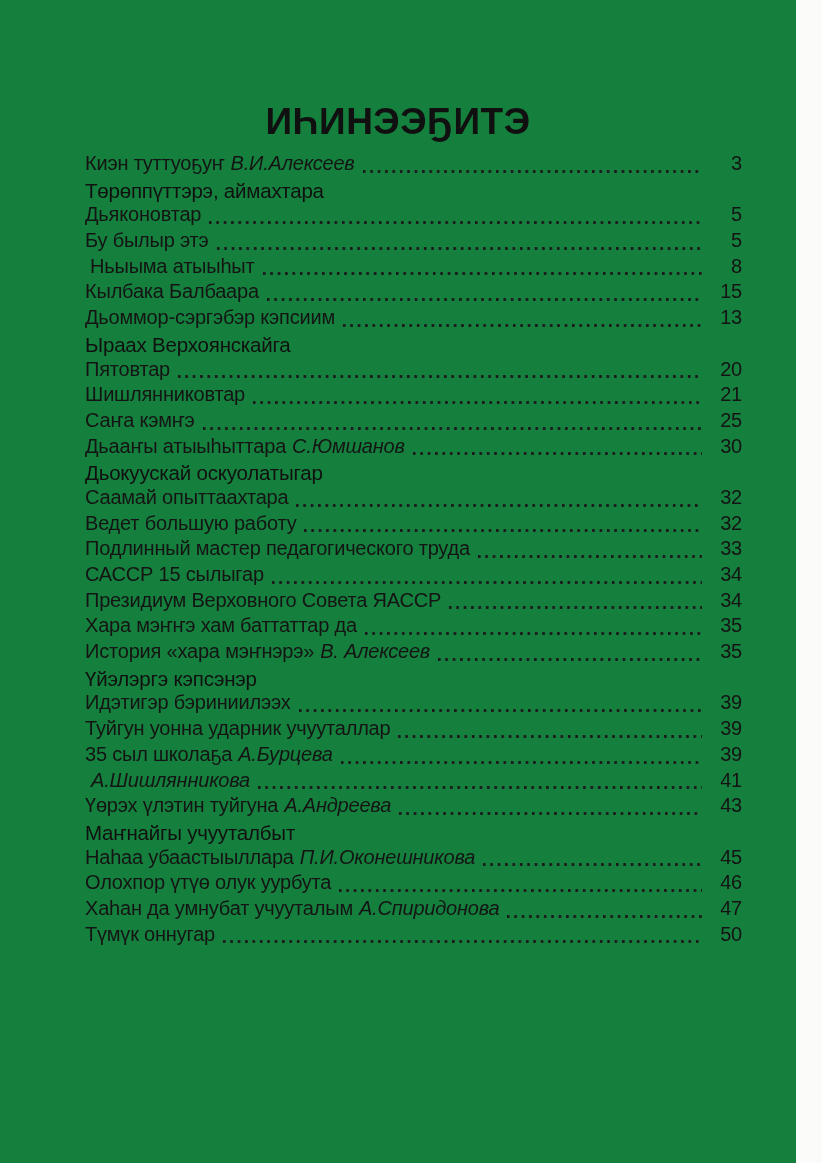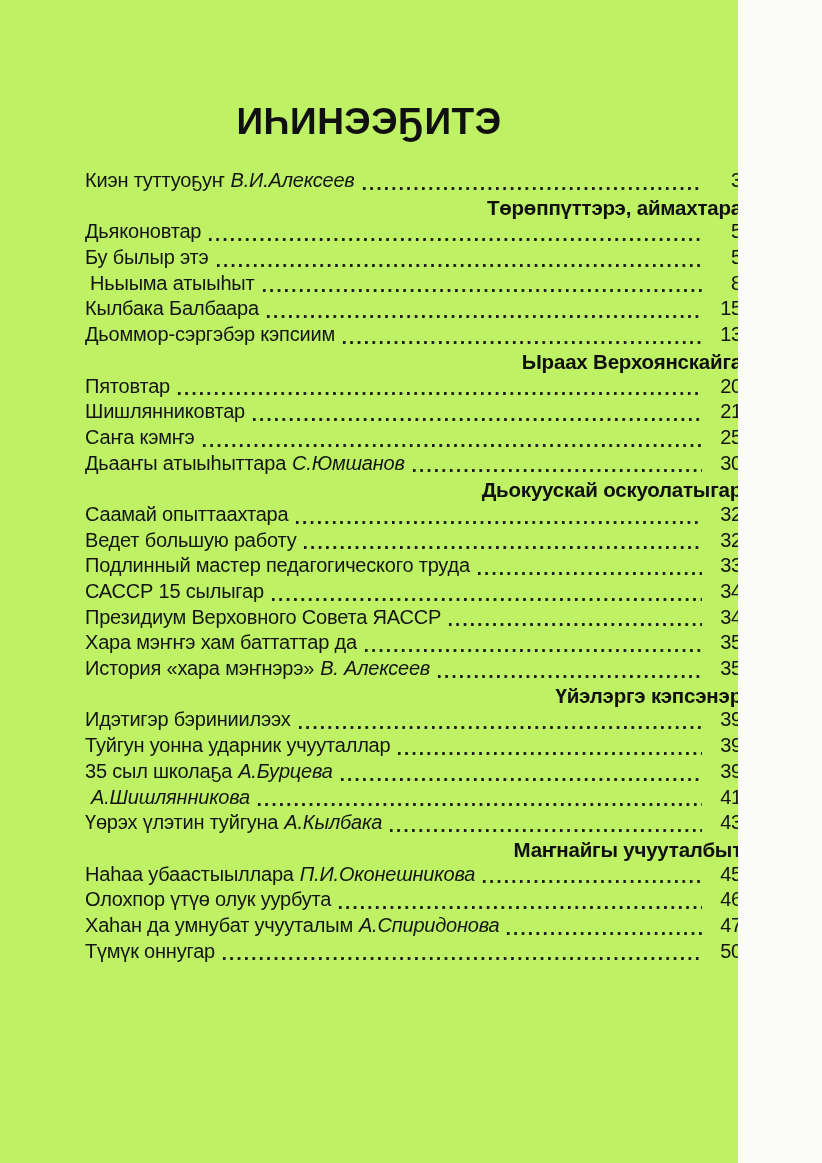--- a/index.html
+++ b/index.html
@@ -8,41 +8,41 @@
   }
   body {
     width: 822px;
     height: 1163px;
     background: #fbfbf9;
     font-family: "Liberation Sans", sans-serif;
     color: #141414;
   }
   .page {
     position: relative;
-    width: 738px;
+    width: 796px;
     height: 1163px;
     overflow: hidden;
-    background: #bef264;
+    background: #15803d;
   }
   .title {
     position: absolute;
     top: 101px;
     left: 0;
     width: 100%;
     margin: 0;
     text-align: center;
     font-size: 37px;
     font-weight: bold;
     letter-spacing: 0.5px;
     color: #101010;
   }
   .toc {
     position: absolute;
     left: 85px;
-    top: 169px;
+    top: 152px;
     width: 657px;
   }
   .row {
     display: flex;
     align-items: baseline;
     height: 25.7px;
     font-size: 20px;
     letter-spacing: -0.2px;
     white-space: nowrap;
   }
@@ -65,22 +65,22 @@
   }
   .pagenum {
     flex: 0 0 auto;
     min-width: 36px;
     text-align: right;
   }
   .heading {
     height: 25.7px;
     line-height: 25.7px;
     font-size: 20.5px;
-    font-weight: bold;
-    text-align: right;
+    font-weight: normal;
+    text-align: left;
     letter-spacing: -0.2px;
     color: #101010;
   }
 </style>
 </head>
 <body>
 
 <div class="page">
   <h1 class="title">ИҺИНЭЭҔИТЭ</h1>
   <div class="toc" id="toc">
@@ -233,21 +233,21 @@
   </div>
 
   <div class="row">
     <span class="author">А.Шишлянникова</span>
     <span class="leader"></span>
     <span class="pagenum">41</span>
   </div>
 
   <div class="row">
     <span class="label">Үөрэх үлэтин туйгуна</span>
-    <span class="author">А.Кылбака</span>
+    <span class="author">А.Андреева</span>
     <span class="leader"></span>
     <span class="pagenum">43</span>
   </div>
 
   <div class="heading">Маҥнайгы учууталбыт</div>
 
   <div class="row">
     <span class="label">Наһаа убаастыыллара</span>
     <span class="author">П.И.Оконешникова</span>
     <span class="leader"></span>

